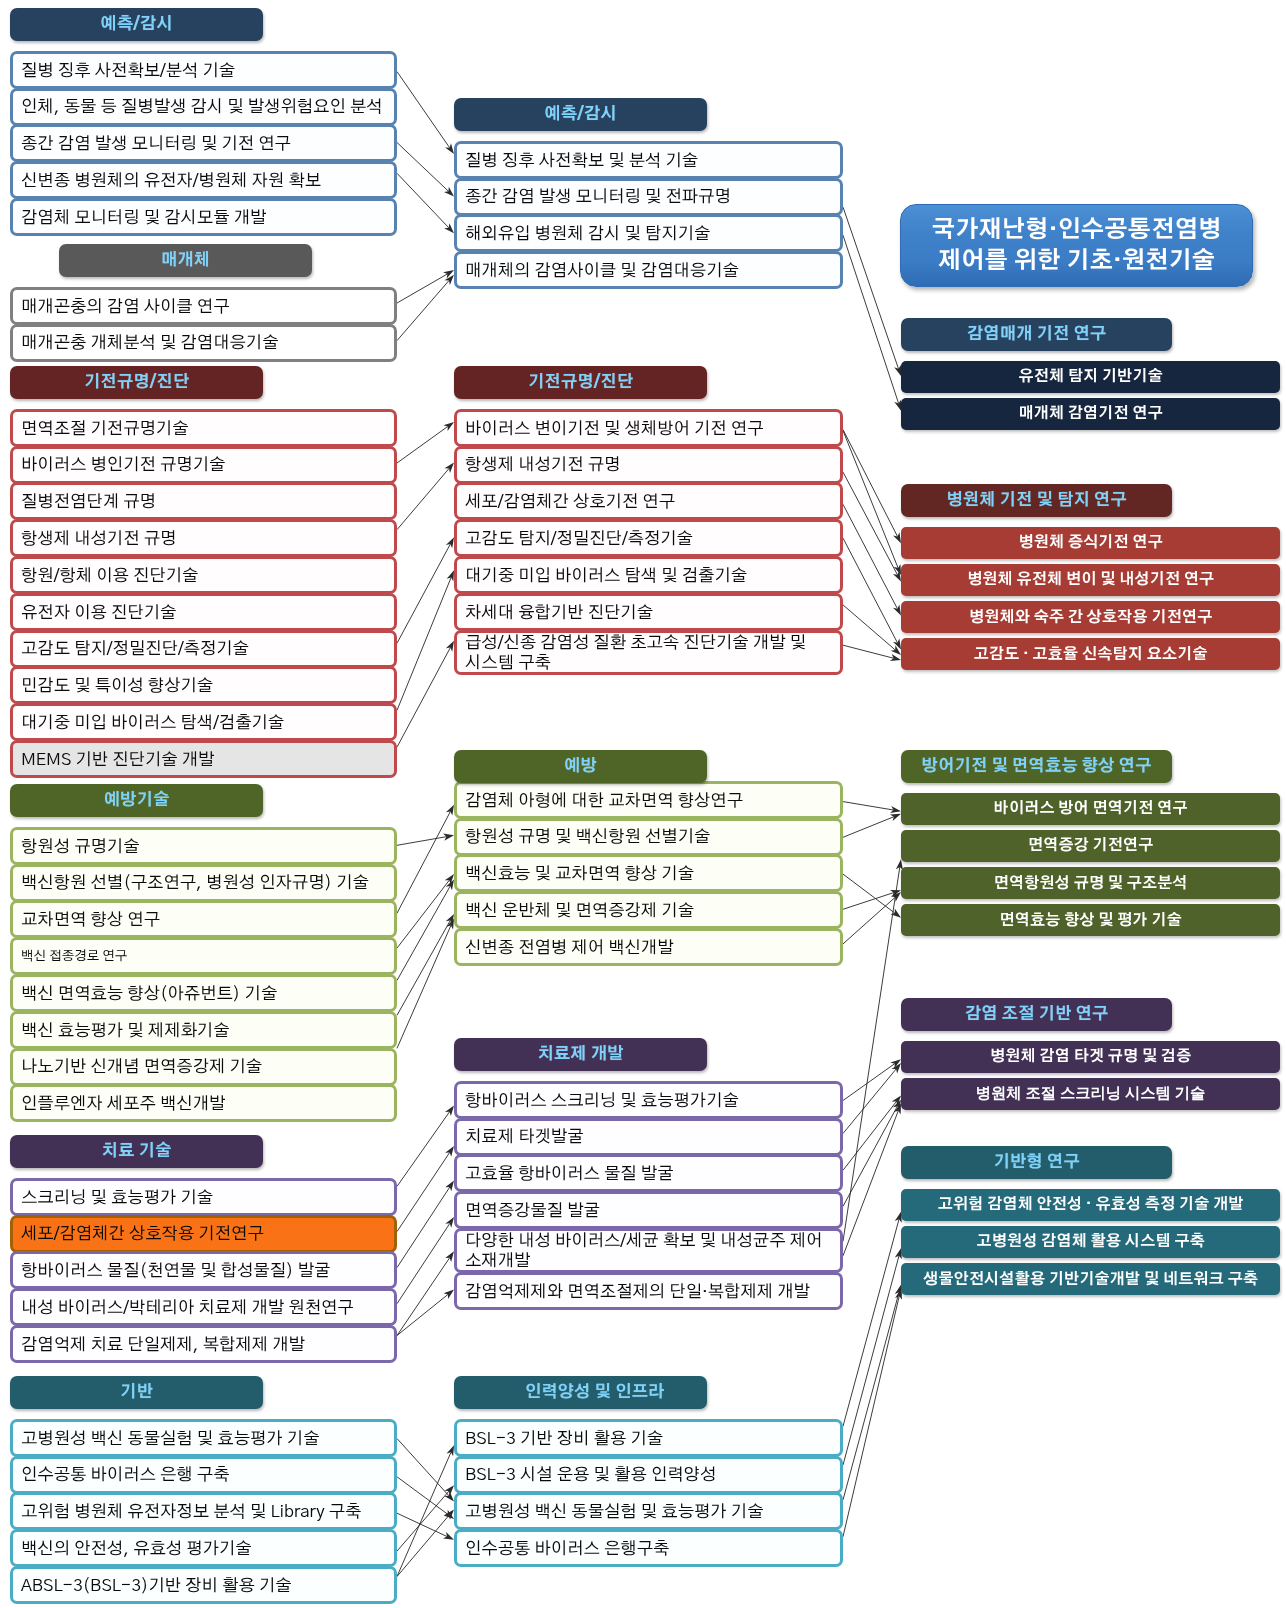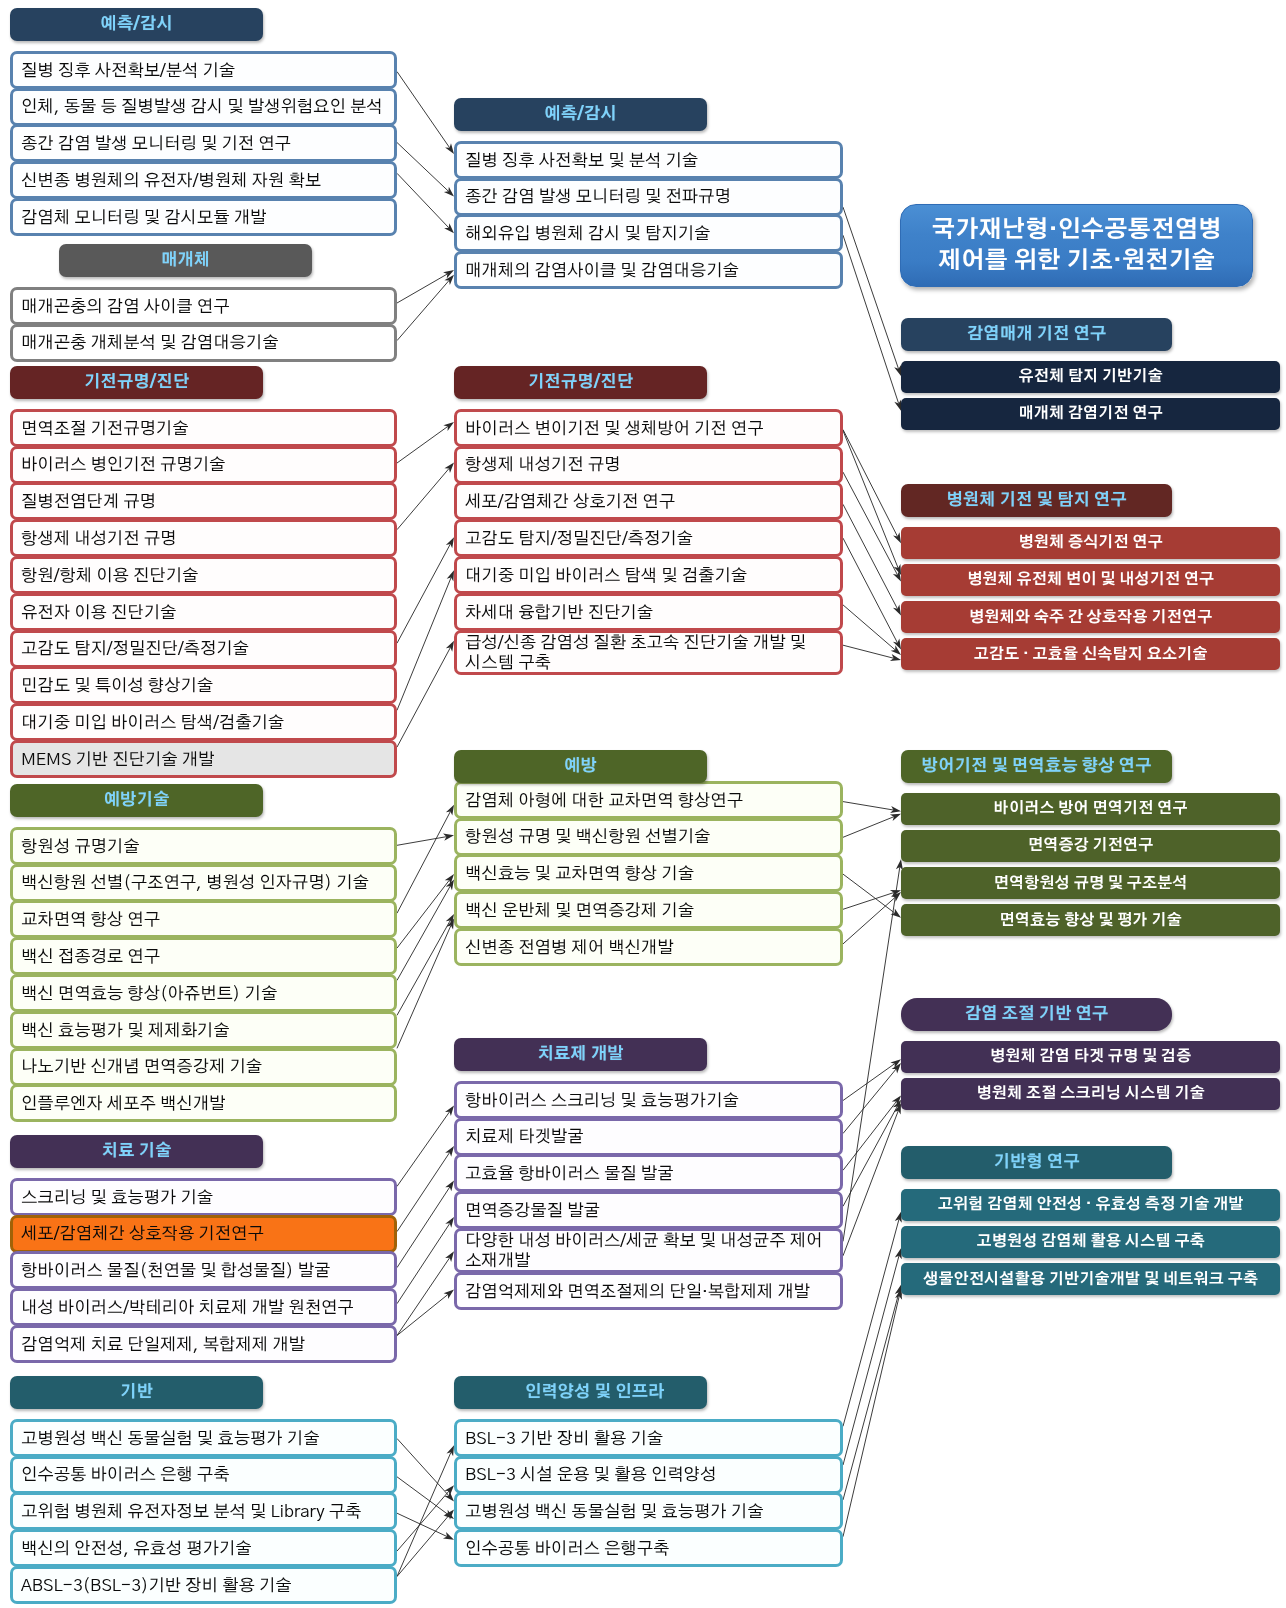--- a/index.html
+++ b/index.html
@@ -203,21 +203,21 @@
     </div>
   <div class="item" style="left:10px;top:826.7px;width:387px;height:38px;border:3px solid #9bb45f;background:#fdfff7;font-size:17px;">
       <span>항원성 규명기술</span>
     </div>
   <div class="item" style="left:10px;top:863.5px;width:387px;height:38px;border:3px solid #9bb45f;background:#fdfff7;font-size:17px;">
       <span>백신항원 선별(구조연구, 병원성 인자규명) 기술</span>
     </div>
   <div class="item" style="left:10px;top:900.3px;width:387px;height:38px;border:3px solid #9bb45f;background:#fdfff7;font-size:17px;">
       <span>교차면역 향상 연구</span>
     </div>
-  <div class="item" style="left:10px;top:937.1px;width:387px;height:38px;border:3px solid #9bb45f;background:#fdfff7;font-size:17px;">
+  <div class="item" style="left:10px;top:937.1px;width:387px;height:38px;border:3px solid #9bb45f;background:#fdfff7;font-size:13px;">
       <span>백신 접종경로 연구</span>
     </div>
   <div class="item" style="left:10px;top:973.9px;width:387px;height:38px;border:3px solid #9bb45f;background:#fdfff7;font-size:17px;">
       <span>백신 면역효능 향상(아쥬번트) 기술</span>
     </div>
   <div class="item" style="left:10px;top:1010.7px;width:387px;height:38px;border:3px solid #9bb45f;background:#fdfff7;font-size:17px;">
       <span>백신 효능평가 및 제제화기술</span>
     </div>
   <div class="item" style="left:10px;top:1047.5px;width:387px;height:38px;border:3px solid #9bb45f;background:#fdfff7;font-size:17px;">
       <span>나노기반 신개념 면역증강제 기술</span>
@@ -386,27 +386,27 @@
     </div>
   <div class="rbar" style="left:901px;top:829.9px;width:379px;height:32px;background:#4e6229;font-size:15.3px;">
       <span>면역증강 기전연구</span>
     </div>
   <div class="rbar" style="left:901px;top:867.1px;width:379px;height:32px;background:#4e6229;font-size:15.3px;">
       <span>면역항원성 규명 및 구조분석</span>
     </div>
   <div class="rbar" style="left:901px;top:904.3px;width:379px;height:32px;background:#4e6229;font-size:15.3px;">
       <span>면역효능 향상 및 평가 기술</span>
     </div>
-  <div class="grp-header" style="left:901px;top:998px;width:271px;height:32.5px;background:#433055;font-size:16.5px;border-radius:16px;">
+  <div class="grp-header" style="left:901px;top:998px;width:271px;height:32.5px;background:#433055;font-size:16.5px;">
       <span>감염 조절 기반 연구</span>
     </div>
   <div class="rbar" style="left:901px;top:1040.7px;width:379px;height:32px;background:#423055;font-size:15.3px;">
       <span>병원체 감염 타겟 규명 및 검증</span>
     </div>
-  <div class="rbar" style="left:901px;top:1077.9px;width:379px;height:32px;background:#423055;font-size:15.3px;">
+  <div class="rbar" style="left:901px;top:1077.9px;width:379px;height:32px;background:#423055;font-size:15.3px;font-family:Liberation Serif, serif;">
       <span>병원체 조절 스크리닝 시스템 기술</span>
     </div>
   <div class="grp-header" style="left:901px;top:1146px;width:271px;height:32.5px;background:#235d6b;font-size:16.5px;">
       <span>기반형 연구</span>
     </div>
   <div class="rbar" style="left:901px;top:1188.7px;width:379px;height:32px;background:#256a7b;font-size:15.3px;">
       <span>고위험 감염체 안전성 · 유효성 측정 기술 개발</span>
     </div>
   <div class="rbar" style="left:901px;top:1225.9px;width:379px;height:32px;background:#256a7b;font-size:15.3px;">
       <span>고병원성 감염체 활용 시스템 구축</span>

